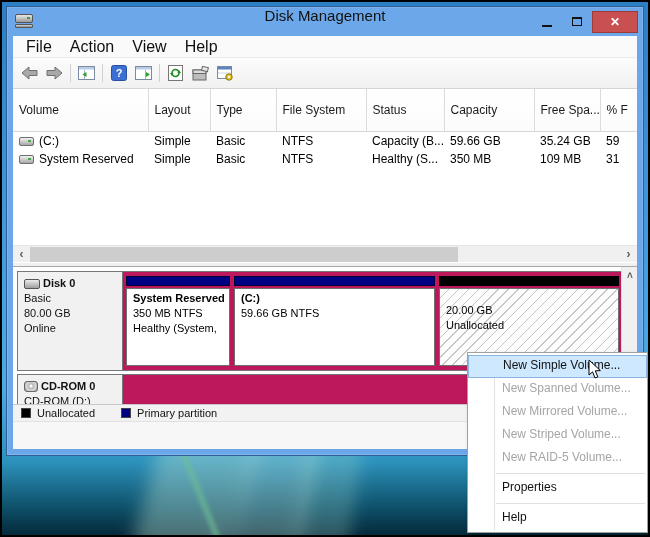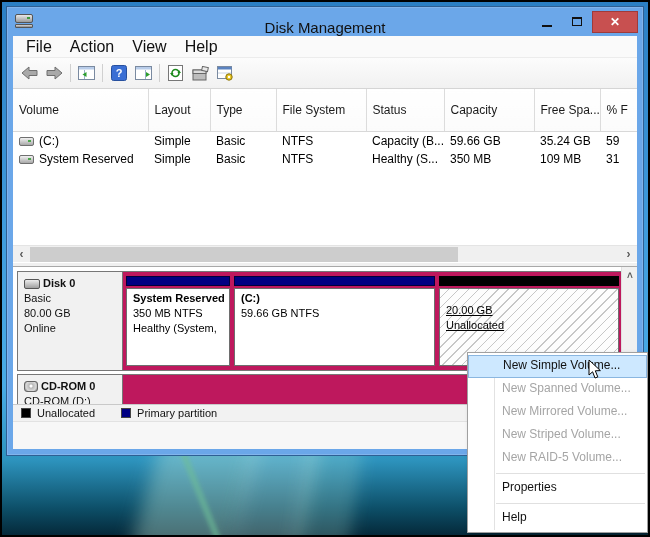--- a/index.html
+++ b/index.html
@@ -12,21 +12,21 @@
   .beam { position:absolute; border-radius:45px; }
   .beam1 { left:150px; bottom:-60px; width:95px; height:230px; background:rgba(190,230,214,.38); transform:rotate(16deg); filter:blur(9px); }
   .beam2 { left:240px; bottom:-55px; width:70px; height:210px; background:rgba(205,238,225,.30); transform:rotate(12deg); filter:blur(8px); }
   .beam3 { left:300px; bottom:-45px; width:55px; height:190px; background:rgba(170,225,210,.25); transform:rotate(8deg); filter:blur(8px); }
   .stem  { left:185px; bottom:-30px; width:6px; height:190px; background:rgba(110,190,150,.65); transform:rotate(-22deg); filter:blur(2px); }
   .dew   { position:absolute; left:516px; top:521px; width:6px; height:5px; background:#fff; border-radius:50%; filter:blur(.5px); }
 
   
   .window { position:absolute; left:6px; top:6px; width:638px; height:450px;
     background:#6ba7e9; border:1px solid #2e5f94; box-shadow:0 0 0 1px rgba(255,255,255,.15) inset; }
-  .titlebar { position:relative; height:29px; display:flex; align-items:flex-end; }
+  .titlebar { position:relative; height:29px; display:flex; align-items:flex-start; }
   .win-icon { position:absolute; left:8px; top:7px; width:18px; height:15px; }
   .win-icon .drive { width:18px; height:9px; background:linear-gradient(#e8e8e8,#9a9a9a); border:1px solid #555; border-radius:2px; position:relative; }
   .win-icon .drive::after { content:""; position:absolute; right:2px; top:2px; width:3px; height:2px; background:#3f9b3f; }
   .win-icon .tray { margin-top:1px; width:18px; height:4px; background:linear-gradient(#d8d8d8,#8a8a8a); border:1px solid #555; border-radius:1px; }
   .title { flex:1; text-align:center; font-size:15px; color:#111; }
   .caption-btns { position:absolute; right:5px; top:0; height:29px; display:flex; align-items:center; }
   .cap-btn { width:30px; height:22px; display:flex; align-items:center; justify-content:center; }
   .glyph-min { width:10px; height:2px; background:#111; margin-top:8px; }
   .glyph-max { width:10px; height:9px; border:1px solid #111; border-top-width:2px; }
   .btn-close { width:46px; height:22px; background:#c85050; border:1px solid #9f3a3a; display:flex; align-items:center; justify-content:center;
@@ -70,21 +70,21 @@
   .disk-title { font-weight:bold; display:flex; align-items:center; gap:3px; }
   .disk-ico { width:16px; height:10px; background:linear-gradient(#ececec,#9f9f9f); border:1px solid #555; border-radius:2px; }
   .cd-ico { width:14px; height:11px; background:radial-gradient(circle at 50% 45%, #fff 1px, #b9b9b9 2px, #d9d9d9 5px, #8f8f8f 7px); border:1px solid #666; border-radius:3px; }
   .parts { flex:1; display:flex; gap:4px; padding:4px 8px 4px 3px; }
   .part { display:flex; flex-direction:column; }
   .p-sysres { width:104px; } .p-c { width:201px; } .p-unalloc { width:180px; }
   .band { height:10px; border:1px solid #00003c; background:#000082; }
   .band-unalloc { background:#000; border-color:#000; }
   .pbox { flex:1; margin-top:2px; border:1px solid #6e6e6e; background:#fff; padding:2px 6px; font-size:11px; line-height:15px; overflow:hidden; white-space:nowrap; }
   .pbox .ptitle { font-weight:bold; }
-  .pbox-unalloc { background:repeating-linear-gradient(135deg,#fdfdfd 0px,#fdfdfd 6px,#c7c7c7 6px,#c7c7c7 7px); padding-top:14px;text-decoration:underline; }
+  .pbox-unalloc { background:repeating-linear-gradient(135deg,#fdfdfd 0px,#fdfdfd 6px,#c7c7c7 6px,#c7c7c7 7px); padding-top:14px; }
 
   .vscroll { position:absolute; right:0; top:0; width:16px; height:100%; background:#f0f0f0; border-left:1px solid #e0e0e0; }
   .vscroll .sb-btn { width:16px; height:16px; font-size:10px; }
 
   
   .legend { height:17px; background:#f2f2f2; border-top:1px solid #c9c9c9; display:flex; align-items:center; gap:6px; padding-left:8px; font-size:11px; color:#111; }
   .swatch { width:10px; height:10px; border:1px solid #444; }
   .legend .gap { width:14px; }
   .statusbar { flex:1; background:#f7f7f7; border-top:1px solid #e2e2e2; position:relative; }
   .status-sep { position:absolute; left:500px; top:3px; bottom:3px; width:1px; background:#e0e0e0; }

